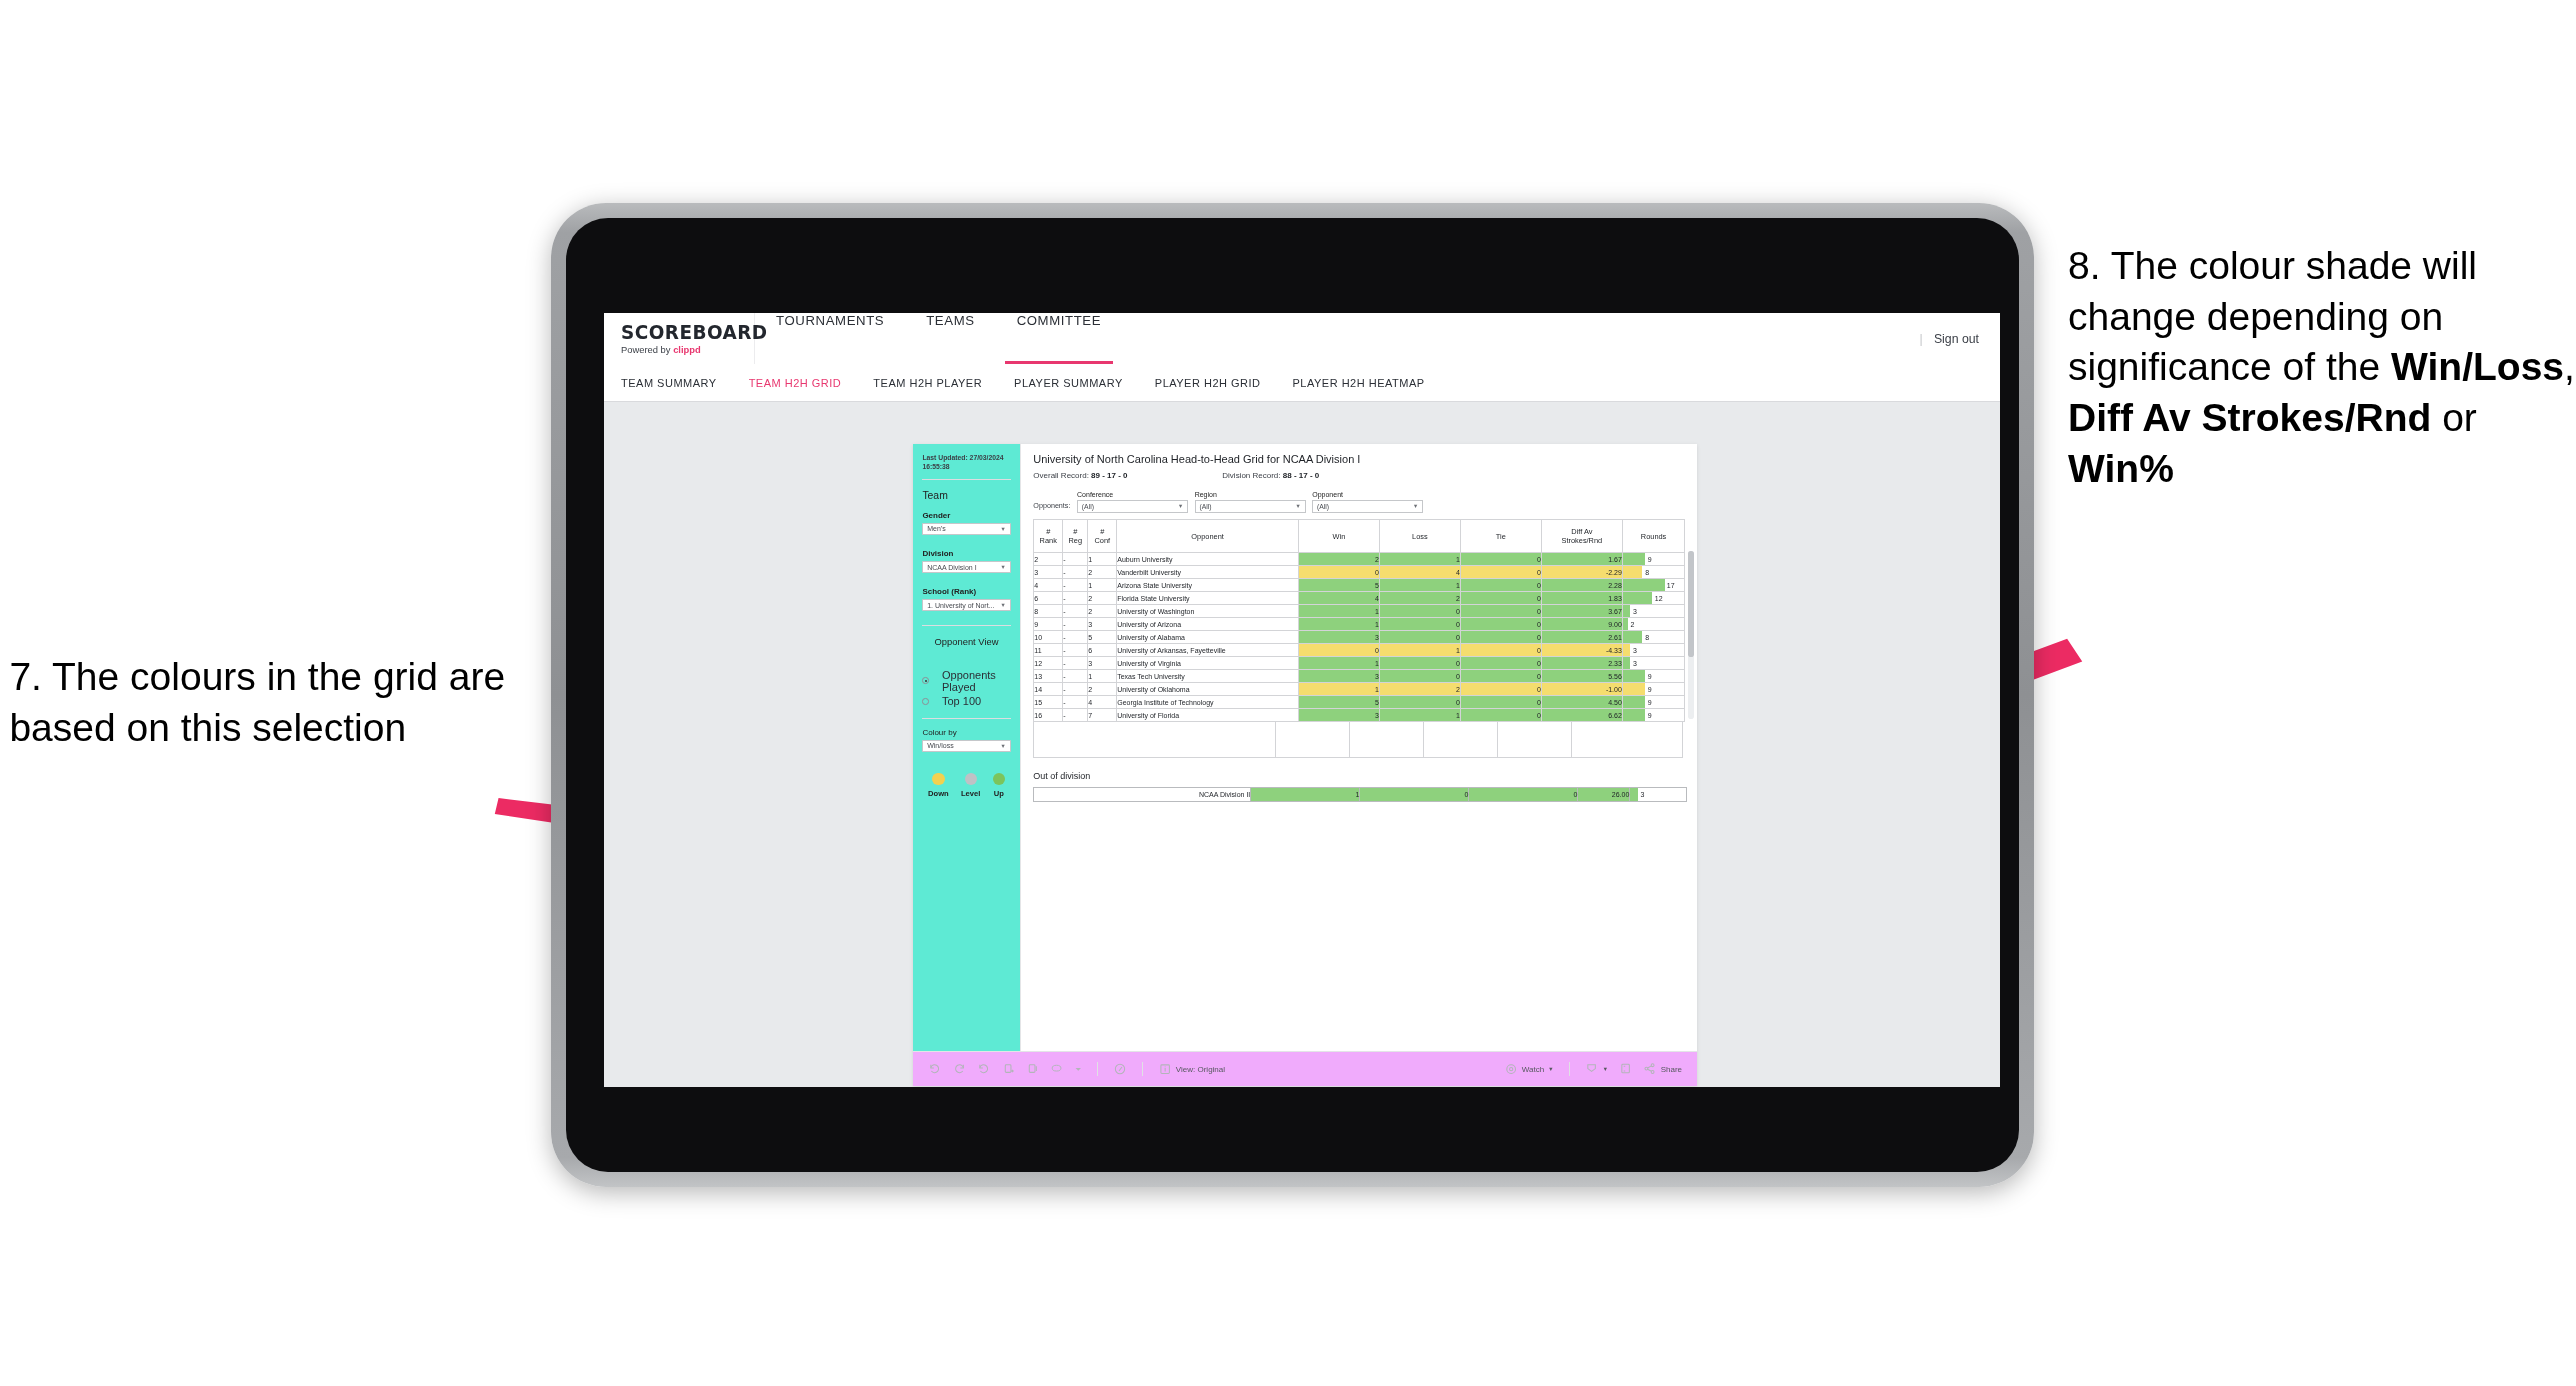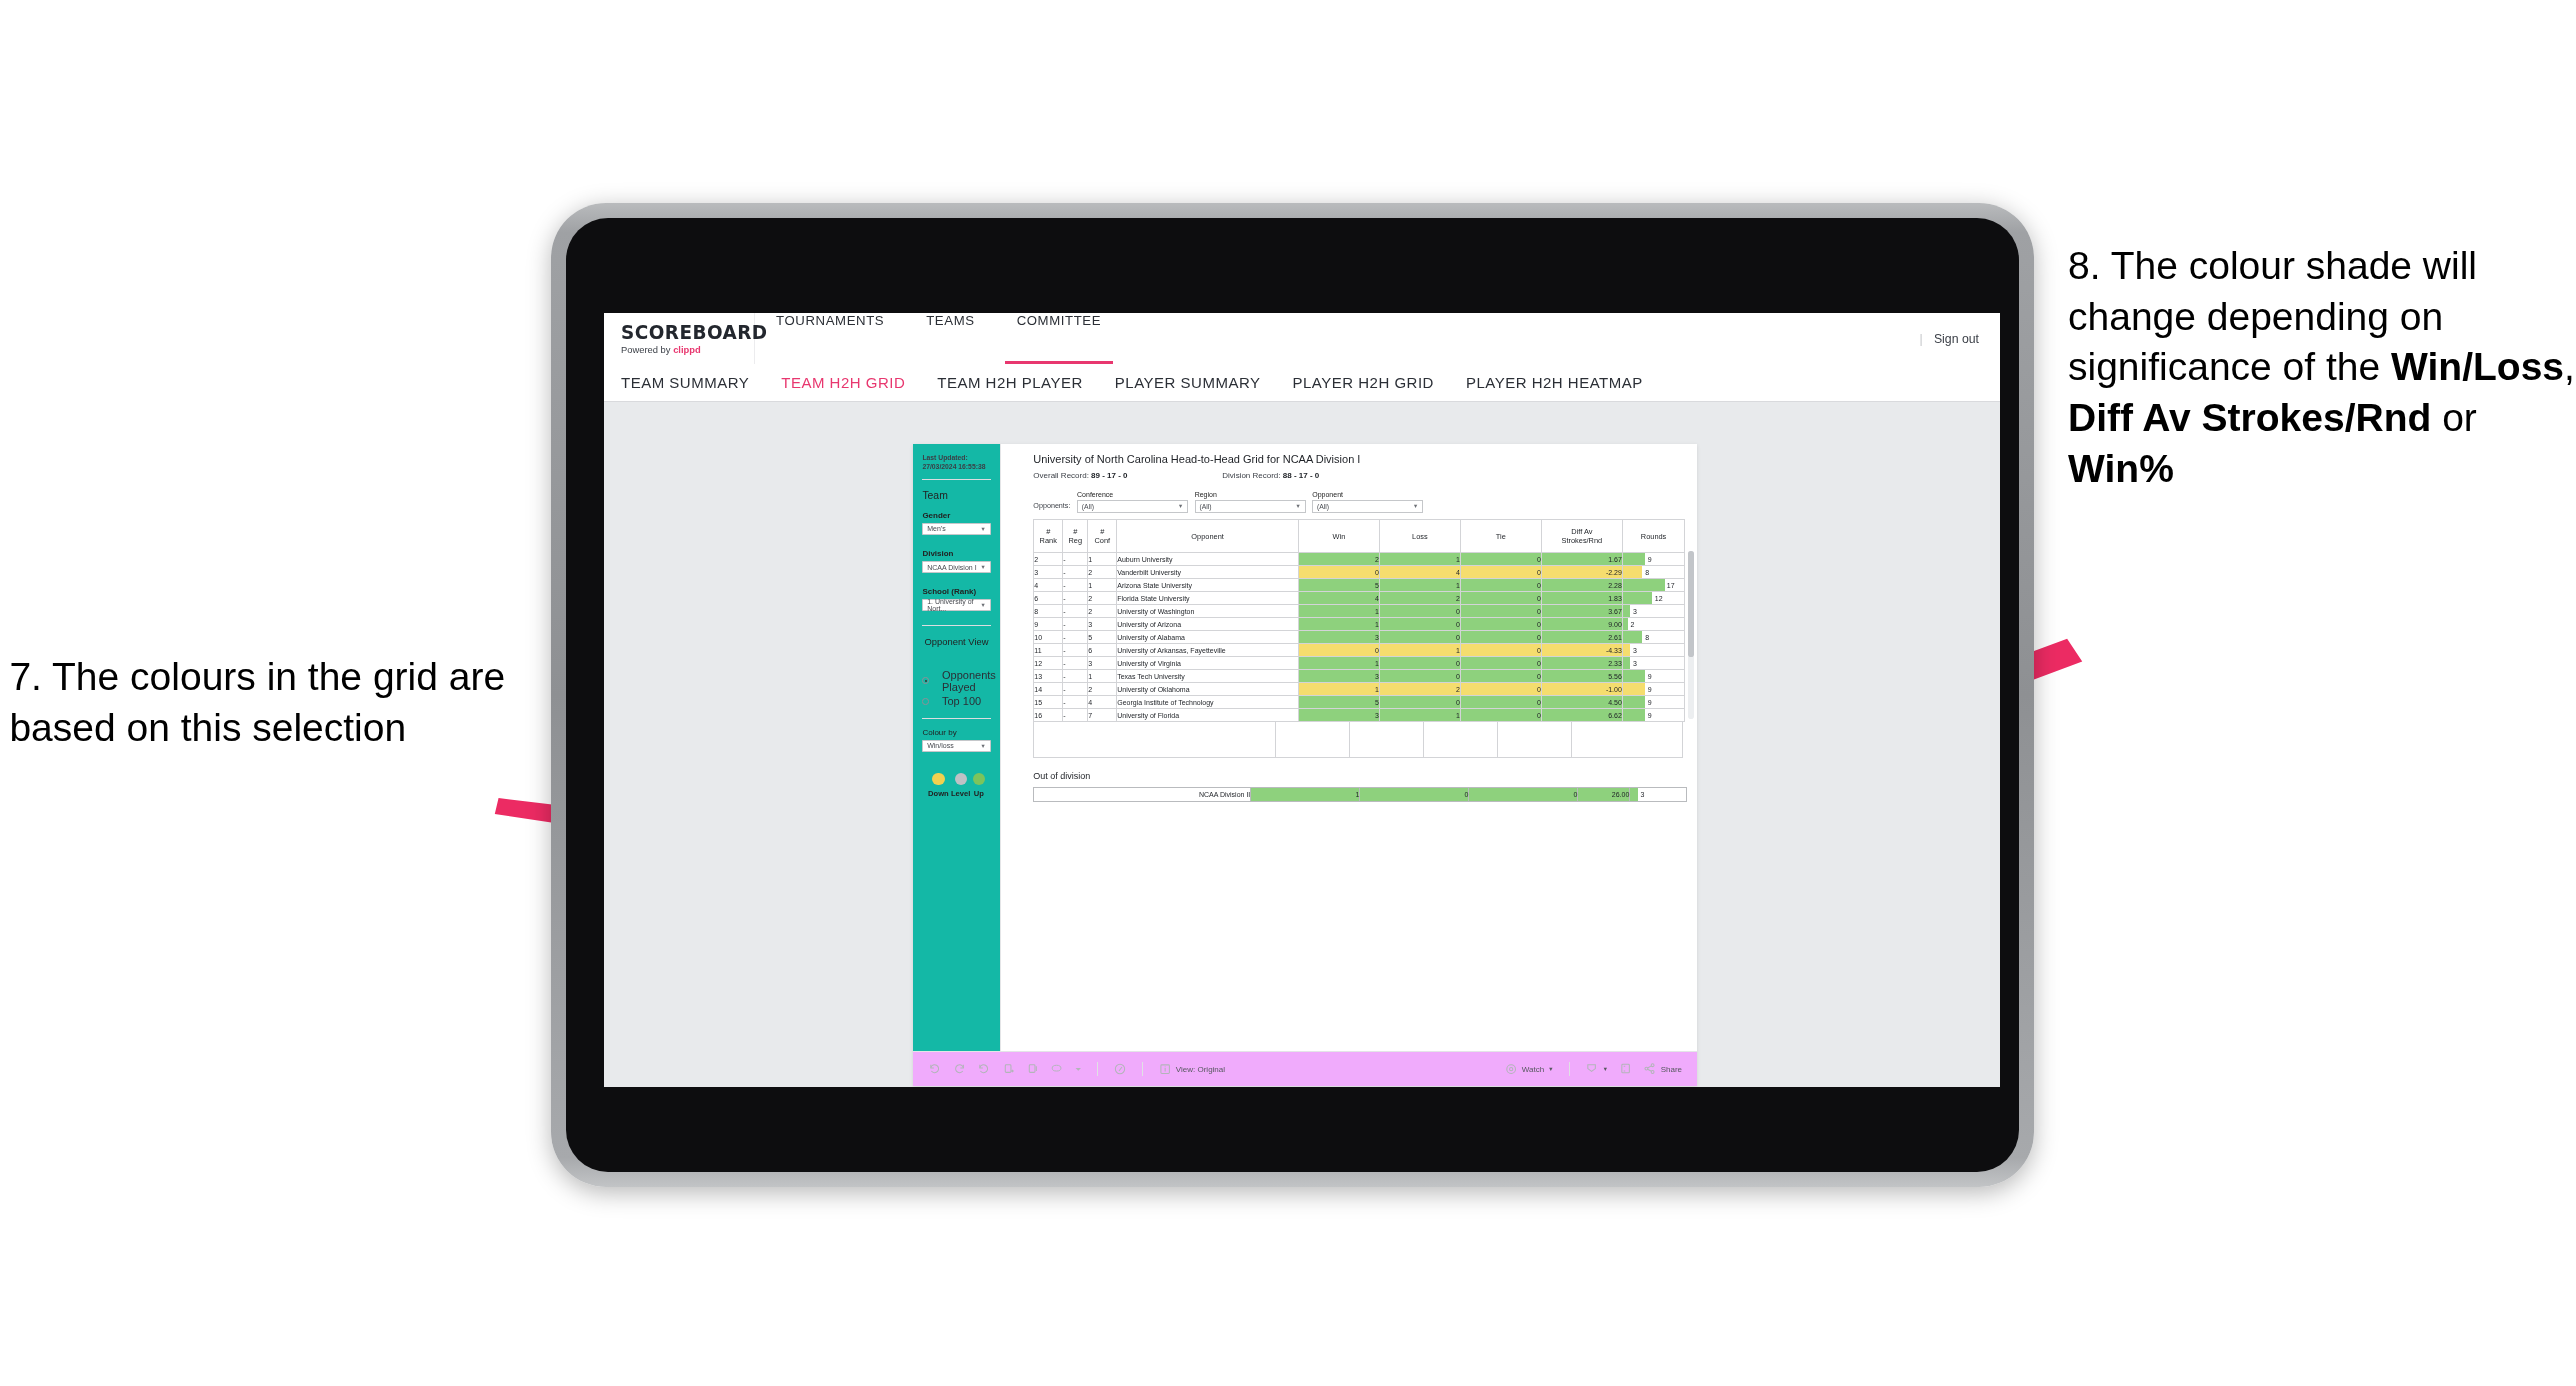--- a/index.html
+++ b/index.html
@@ -67,38 +67,38 @@
   #signout-sep{color:#c6c8cb;}
   #signout{cursor:pointer;}
 
   
   #subnav{
     position:absolute;left:0;top:51px;width:100%;height:38px;
     background:#ffffff;border-bottom:0.9px solid #d9dadd;
     display:flex;align-items:center;padding-left:17px;box-sizing:border-box;
   }
   .subnav-item{
-    font-size:15px;color:#2b2f36;letter-spacing:0.5px;margin-right:32px;cursor:pointer;
+    font-size:11px;color:#2b2f36;letter-spacing:0.5px;margin-right:32px;cursor:pointer;
   }
   .subnav-item.active{color:#e8376f;}
 
   
   #canvas{
     position:absolute;left:0;top:89px;right:0;bottom:0;background:#e8eaec;
   }
   #dash{
     position:absolute;left:309px;top:42px;width:784px;height:642px;
     background:#ffffff;box-shadow:0 0.9px 3.8px rgba(0,0,0,.10);
   }
 
   
   #dash-side{
-    position:absolute;left:0;top:0;width:88px;height:607px;
+    position:absolute;left:0;top:0;width:108px;height:607px;
     border-right:0.9px solid #e4e5e7;box-sizing:border-box;padding:8.5px 9.4px 0 9.4px;
-    background:#14b8a6;
+    background:#5eead4;
   }
   .side-updated{font-size:6.8px;color:#3b3f46;line-height:1.35;}
   .side-updated b{font-weight:bold;}
   .side-rule{height:0.9px;background:#dcdde0;margin:8.5px 0 9.4px 0;}
   .side-h{font-size:10.4px;color:#222;margin-bottom:10.4px;}
   .side-lbl{font-size:8px;color:#222;font-weight:bold;margin-bottom:2.8px;}
   .side-sel{
     height:12.3px;border:0.9px solid #c5c7ca;background:#fff;border-radius:0.9px;
     display:flex;align-items:center;padding:0 3.8px;box-sizing:border-box;
     font-size:7px;color:#46494f;position:relative;margin-bottom:14px;cursor:pointer;

